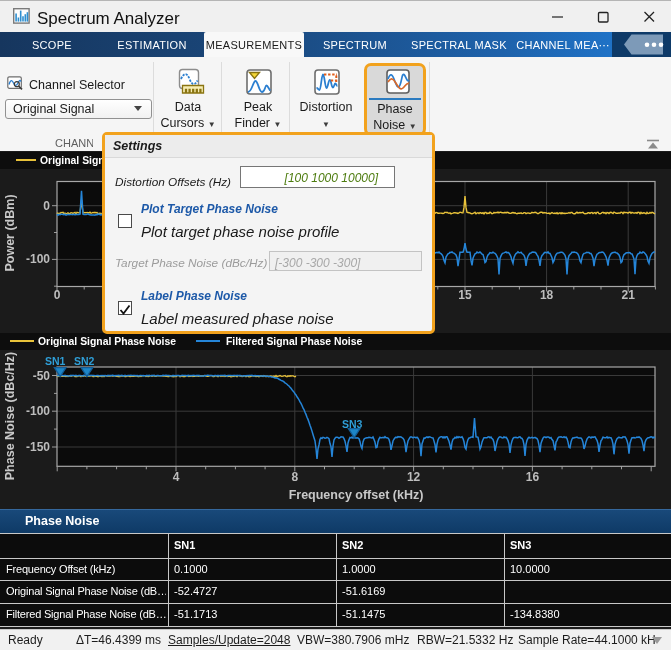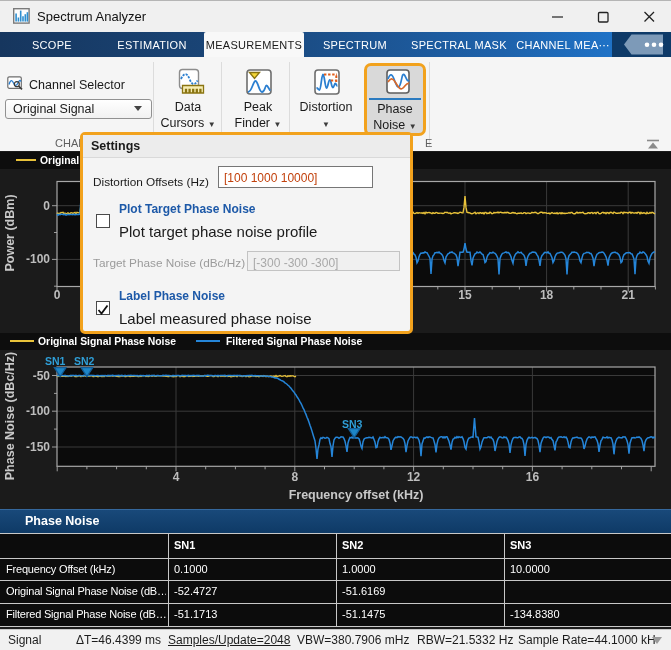--- a/index.html
+++ b/index.html
@@ -1,20 +1,20 @@
 <!DOCTYPE html>
 <html><head><meta charset="utf-8"><style>
 * { margin:0; padding:0; box-sizing:border-box; }
 html,body { width:671px; height:650px; overflow:hidden; }
 body { font-family:"Liberation Sans", sans-serif; position:relative; background:#1b1b1b; }
 .abs { position:absolute; }
 
 #titlebar { left:0; top:0; width:671px; height:32px; background:#f0f0f0; border-top:1px solid #b5b5b5; }
 #titlebar .ticon { position:absolute; left:13px; top:7px; }
-#titlebar .ttext { position:absolute; left:37px; top:8px; font-size:13px; color:#111; }
+#titlebar .ttext { position:absolute; left:37px; top:8px; font-size:17px; color:#111; }
 .winbtn { position:absolute; top:0; width:16px; height:32px; }
 
 #tabbar { left:0; top:32px; width:671px; height:25px; background:linear-gradient(to right,#16365e 0%,#1a4679 35%,#1e62ab 75%,#1f72c6 91%,#1f72c6 100%); }
 #tabbar .tab { position:absolute; top:0; height:25px; line-height:26px; color:#fff; font-size:11px; text-align:center; letter-spacing:0.3px; white-space:nowrap; }
 #tabbar .active { background:#f8f8f8; color:#1a1a1a; border-radius:2px 2px 0 0; }
 #tabbar .ovf { position:absolute; right:0; top:0; width:59px; height:25px; background:#0e3a68; }
 
 #toolstrip { left:0; top:57px; width:671px; height:94px; background:#f5f5f5; }
 .vsep { position:absolute; top:5px; height:84px; width:1px; background:#dcdcdc; }
 .btxt { position:absolute; font-size:12.5px; color:#1a1a1a; text-align:center; width:70px; }
@@ -38,25 +38,25 @@
 #pnhdr { left:0; top:509px; width:671px; height:24px; background:linear-gradient(#19497a,#0e3a66); border-top:1px solid #35689d; color:#fff; font-size:12.5px; font-weight:700; padding:4px 0 0 25px; }
 #tbl { left:0; top:533px; width:671px; height:94px; background:#0c0c0c; color:#fff; font-size:11px; white-space:nowrap; }
 #tbl .cell { position:absolute; padding:4px 0 0 6px; height:23px; }
 #tbl .lc { letter-spacing:-0.2px; width:166px; overflow:hidden; }
 #tbl .h { font-weight:700; }
 .gl { position:absolute; background:#c8c8c8; }
 
 #status { left:0; top:629px; width:671px; height:21px; background:#f1f1f1; border-top:1px solid #c9c9c9; font-size:12px; color:#1c1c1c; }
 #status span { position:absolute; top:3px; }
 
-#popup { left:80px; top:132px; width:333px; height:202px; border:3px solid #f2a21d; border-radius:5px; background:#f4f4f4; z-index:50; }
+#popup { left:102px; top:132px; width:333px; height:202px; border:3px solid #f2a21d; border-radius:5px; background:#f4f4f4; z-index:50;font-style:italic; }
 #popup .hdr { position:absolute; left:0; top:0; width:327px; height:23px; background:#ececec; border-bottom:1px solid #d9d9d9; font-size:12.5px; font-weight:700; color:#1a1a1a; padding:4px 0 0 8px; }
 #popup .lab { position:absolute; font-size:15px; color:#1a1a1a; white-space:nowrap; }
 #popup .blab { position:absolute; font-size:12px; font-weight:700; color:#1d59a8; white-space:nowrap; }
-.inp { position:absolute; background:#fff; border:1px solid #767676; font-size:12px; color:#c2410c; padding:4px 0 0 5px; white-space:nowrap; }
+.inp { position:absolute; background:#fff; border:1px solid #767676; font-size:12px; color:#4d7c0f; padding:4px 16px 0 5px; white-space:nowrap;text-align:right; }
 .inpd { position:absolute; background:#f0f0f0; border:1px solid #c3c3c3; font-size:12px; color:#a8a8a8; padding:4px 0 0 5px; white-space:nowrap; }
 .cb { position:absolute; width:14px; height:14px; background:#fff; border:1px solid #4a4a4a; }
 </style></head><body>
 
 <div class="abs" id="titlebar">
   <span class="ticon"><svg width="17" height="16" viewBox="0 0 17 16">
 <rect x="0.7" y="0.7" width="15.4" height="14.4" fill="#fdfdfd" stroke="#7a7a7a" stroke-width="1.4"></rect>
 <g stroke="#2e8fd0" stroke-width="1.6">
 <line x1="3.1" y1="13.6" x2="3.1" y2="5.5"></line>
 <line x1="5.4" y1="13.6" x2="5.4" y2="9.5"></line>
@@ -292,21 +292,21 @@
   <div class="cell lc" style="left:0; top:48px;">Original Signal Phase Noise (dB…</div>
   <div class="cell" style="left:168px; top:48px;">-52.4727</div>
   <div class="cell" style="left:336px; top:48px;">-51.6169</div>
   <div class="cell lc" style="left:0; top:71px;">Filtered Signal Phase Noise (dB…</div>
   <div class="cell" style="left:168px; top:71px;">-51.1713</div>
   <div class="cell" style="left:336px; top:71px;">-51.1475</div>
   <div class="cell" style="left:504px; top:71px;">-134.8380</div>
 </div>
 
 <div class="abs" id="status">
-  <span style="left:8px;">Signal</span>
+  <span style="left:8px;">Ready</span>
   <span style="left:76px;">ΔT=46.4399 ms</span>
   <span style="left:168px;text-decoration:underline;">Samples/Update=2048</span>
   <span style="left:297px;">VBW=380.7906 mHz</span>
   <span style="left:417px;">RBW=21.5332 Hz</span>
   <span style="left:518px;">Sample Rate=44.1000 kH</span>
   <svg style="position:absolute; left:650px; top:5px;" width="14" height="11" viewBox="0 0 14 11">
       <path d="M2 2 H12 L7 9 Z" fill="#9a9a9a"></path>
     </svg>
 </div>
 

